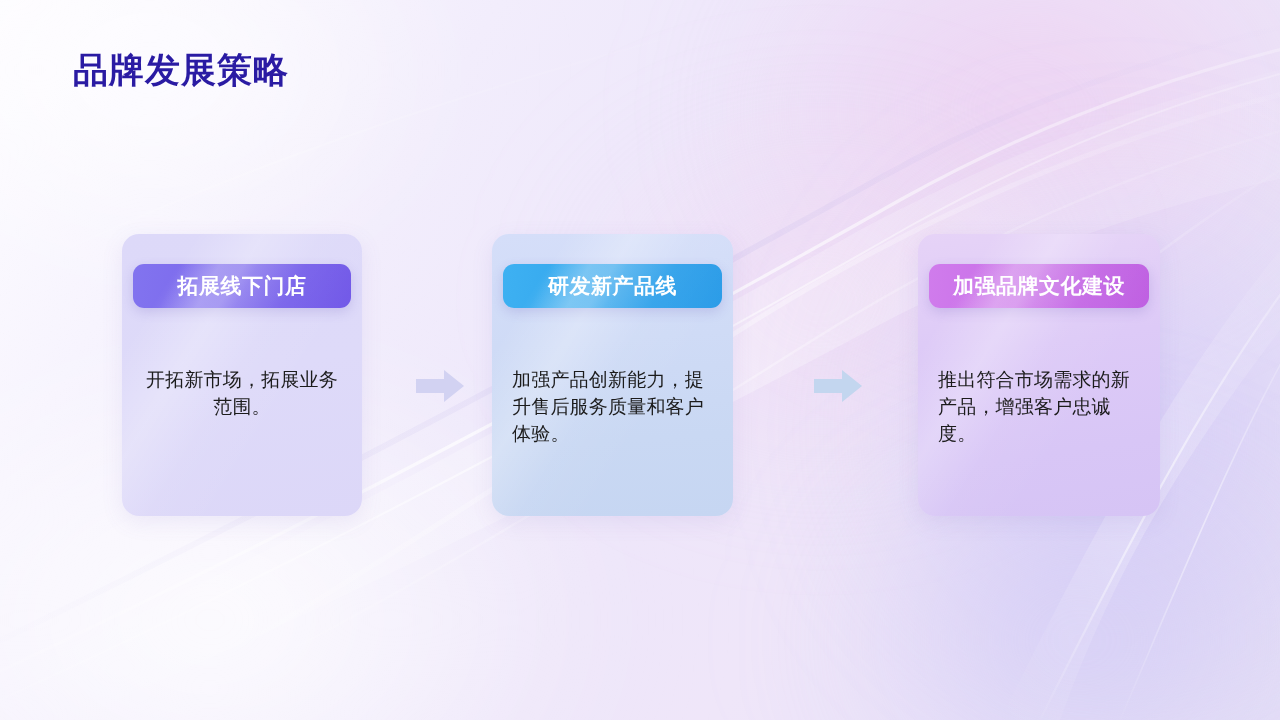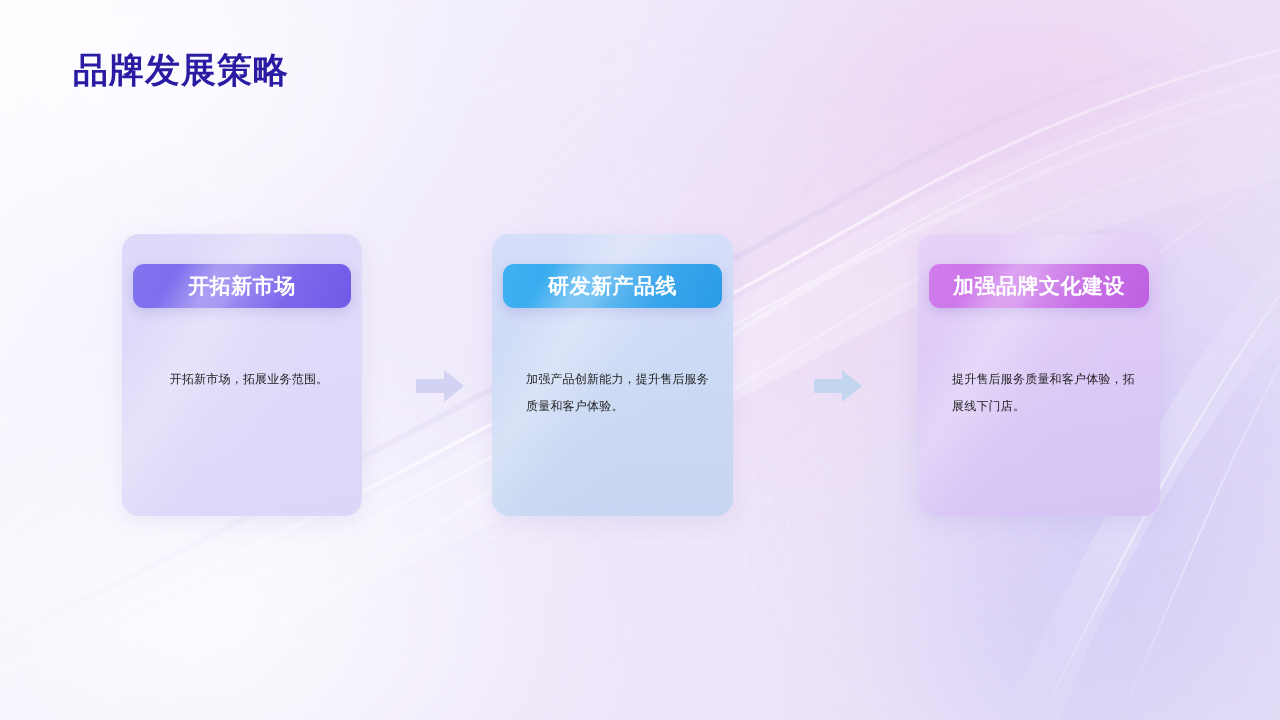--- a/index.html
+++ b/index.html
@@ -178,26 +178,25 @@
   .pill-3 {
     width: 220px;
     background: linear-gradient(100deg, #d07cec 0%, #c76ce7 48%, #bf60e2 100%);
   }
 
   .card-body {
     position: absolute;
     left: 20px;
     right: 20px;
     top: 132px;
-    font-size: 12px;
+    font-size: 19px;
     line-height: 27px;
     color: #1c1c1c;
     letter-spacing: 0.2px;
     z-index: 2;
-    margin-left: 14px;
   }
   .body-center { text-align: center; }
   .body-left { text-align: left; }
 
   
   .arrow {
     position: absolute;
     top: 134px;
     width: 52px;
     height: 36px;
@@ -256,21 +255,21 @@
 
     <path d="M-40,300 C 180,190 400,110 660,40" fill="none" stroke="url(#rib2)" stroke-width="2" opacity="0.35"></path>
   </svg>
 
   <div class="slide-title">品牌发展策略</div>
 
   <div class="flow-row">
 
     <div class="card card-1">
       <div class="card-pill pill-1">
-        <span>开拓新市场</span>
+        <span>拓展线下门店</span>
       </div>
       <div class="card-body body-center">开拓新市场，拓展业务范围。</div>
     </div>
 
     <svg class="arrow arrow-1" viewBox="0 0 52 36">
       <path d="M2,11 L30,11 L30,2 L50,18 L30,34 L30,25 L2,25 Z" fill="#d2d2f2" stroke="none"></path>
     </svg>
 
     <div class="card card-2">
       <div class="card-pill pill-2">
@@ -280,17 +279,17 @@
     </div>
 
     <svg class="arrow arrow-2" viewBox="0 0 52 36">
       <path d="M2,11 L30,11 L30,2 L50,18 L30,34 L30,25 L2,25 Z" fill="#c3d6ef" stroke="none"></path>
     </svg>
 
     <div class="card card-3">
       <div class="card-pill pill-3">
         <span>加强品牌文化建设</span>
       </div>
-      <div class="card-body body-left">提升售后服务质量和客户体验，拓展线下门店。</div>
+      <div class="card-body body-left">推出符合市场需求的新产品，增强客户忠诚度。</div>
     </div>
 
   </div>
 </div>
 
 </body></html>

